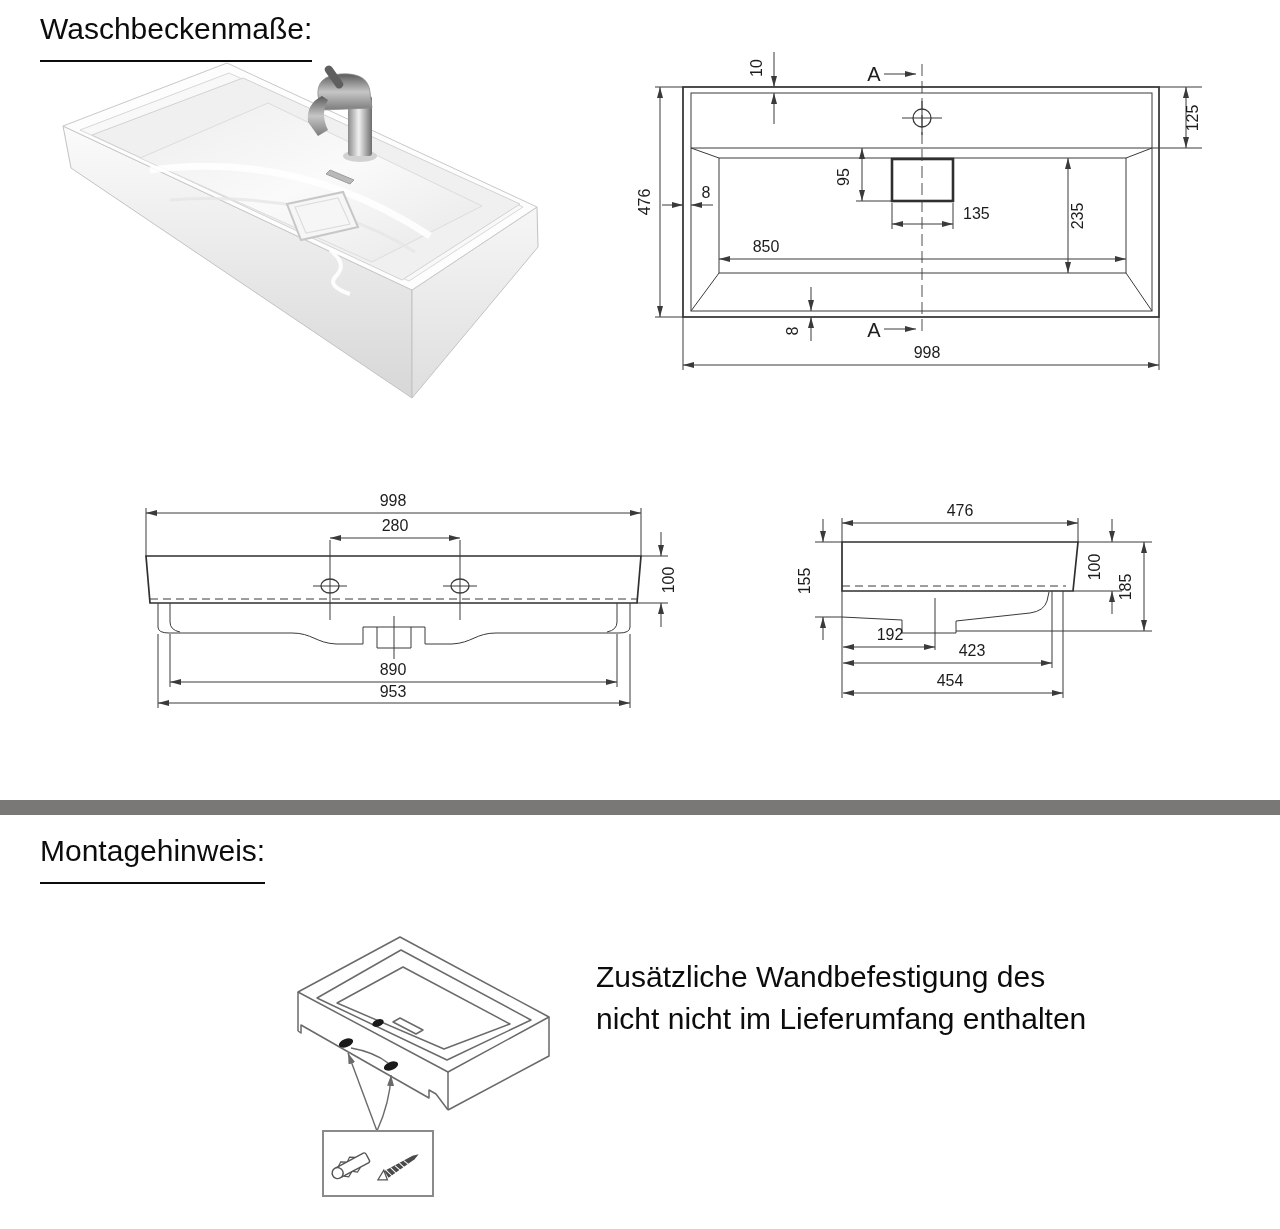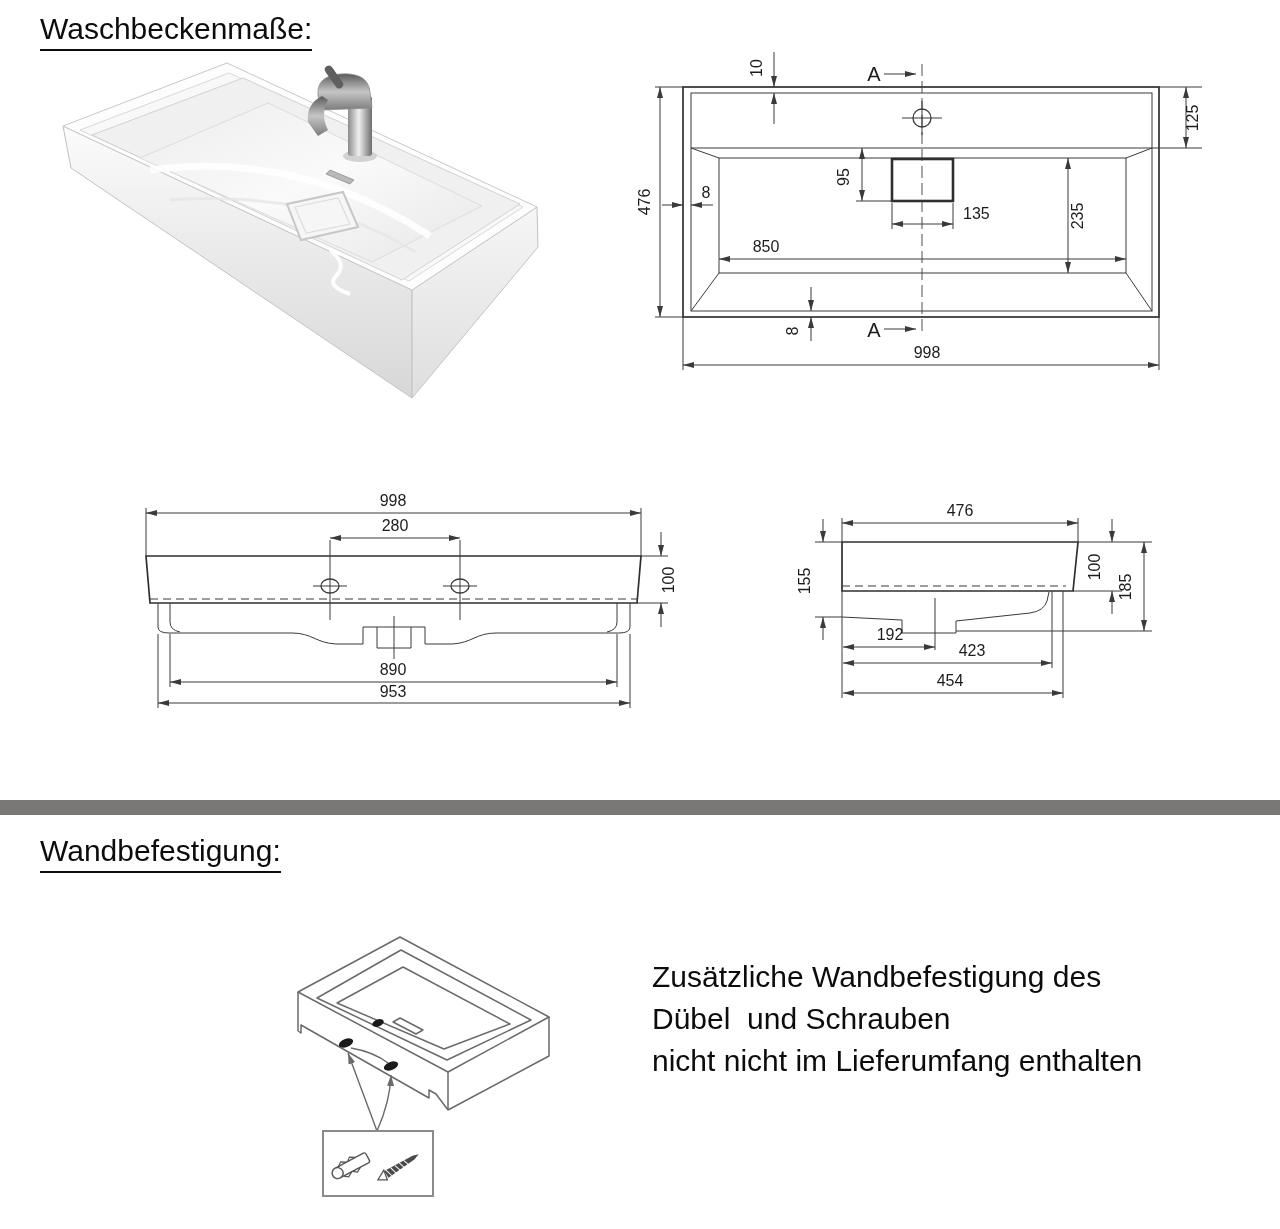--- a/index.html
+++ b/index.html
@@ -1,23 +1,23 @@
 <!DOCTYPE html>
 <html><head>
 <meta charset="utf-8">
 <style>
   html,body{margin:0;padding:0;background:#fff;}
   #page{position:relative;width:1280px;height:1229px;background:#ffffff;overflow:hidden;
         font-family:"Liberation Sans", sans-serif;color:#111;}
   .heading{position:absolute;left:40px;font-size:30px;letter-spacing:0px;color:#0c0c0c;
-           border-bottom:2px solid #0c0c0c;padding-bottom:2px;line-height:1.15;text-align:center;}
+           border-bottom:2px solid #0c0c0c;padding-bottom:13px;line-height:1.15;text-align:center;}
   #dim-title{top:12px;}
   #montage-title{top:834px;}
   #divider{position:absolute;left:0;top:800px;width:1280px;height:15px;background:#7a7876;}
-  #note{position:absolute;left:652px;top:956px;width:600px;font-size:30px;line-height:42px;color:#0c0c0c;}
+  #note{position:absolute;left:596px;top:956px;width:600px;font-size:30px;line-height:42px;color:#0c0c0c;}
   #note p{margin:0;white-space:pre-wrap;}
   svg{position:absolute;overflow:visible;}
   svg text{font-family:"Liberation Sans", sans-serif;fill:#1c1c1c;}
   .dimtxt{font-size:16px;}
   .sectxt{font-size:20px;}
   .ln{stroke:#3a3a3a;stroke-width:1;fill:none;}
   .ol{stroke:#2f2f2f;stroke-width:1.7;fill:#ffffff;}
   .thin{stroke:#3a3a3a;stroke-width:1;fill:none;}
   .dim{stroke:#3a3a3a;stroke-width:1;fill:none;}
   .sk{stroke:#6a6a6a;stroke-width:1.5;fill:none;stroke-linejoin:round;}
@@ -248,21 +248,21 @@
       <text class="dimtxt" x="972" y="656" text-anchor="middle">423</text>
 
       <path class="dim" d="M1063,602 V698"></path>
       <path class="dim" d="M843,693 H1063" marker-start="url(#as3)" marker-end="url(#ae3)"></path>
       <text class="dimtxt" x="950" y="686" text-anchor="middle">454</text>
     </g>
   </svg>
 
   <div id="divider"></div>
 
-  <div class="heading" id="montage-title">Wandbefestigung:</div>
+  <div class="heading" id="montage-title">Montagehinweis:</div>
 
   <svg id="mount-sketch" style="left:280px;top:925px" width="320" height="295" viewBox="280 925 320 295">
     <defs>
       <marker id="ae4" markerUnits="userSpaceOnUse" markerWidth="12" markerHeight="7" refX="11" refY="3.5" orient="auto">
         <path d="M0,0 L11,3.5 L0,7 z" fill="#6a6a6a"></path>
       </marker>
     </defs>
     <g>
       <polygon class="sk" points="400,937 549,1017 448,1072 298,992" fill="#ffffff"></polygon>
       <polygon class="sk" points="401,950 531,1020 447,1060 317,998" stroke-width="1"></polygon>
@@ -293,17 +293,16 @@
       <g transform="rotate(-32 400 1166)">
         <polygon points="384,1161 382,1171 374,1166" fill="#fff" stroke="#555" stroke-width="1.3"></polygon>
         <path d="M384,1162 L416,1164 L422,1166 L416,1168 L384,1170 z" fill="#4a4a4a"></path>
         <path d="M386,1162 l2,8 M391,1162 l2,8 M396,1163 l2,7 M401,1163 l2,7 M406,1163 l2,6" stroke="#fff" stroke-width="1" fill="none"></path>
       </g>
     </g>
   </svg>
 
   <div id="note">
     <p>Zusätzliche Wandbefestigung des</p>
-    <p>Dübel  und Schrauben</p>
     <p>nicht nicht im Lieferumfang enthalten</p>
   </div>
 
 </div>
 
 </body></html>

